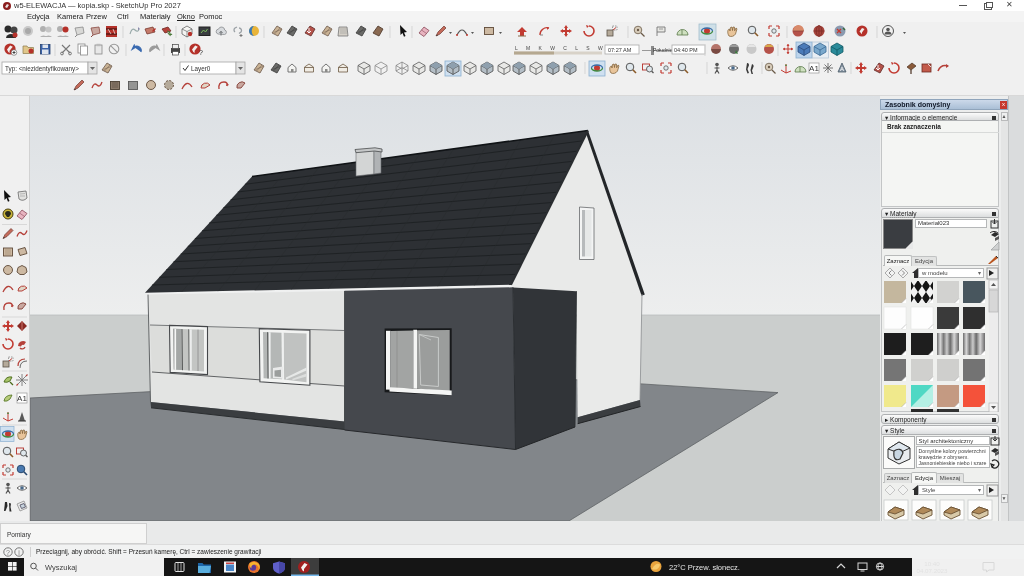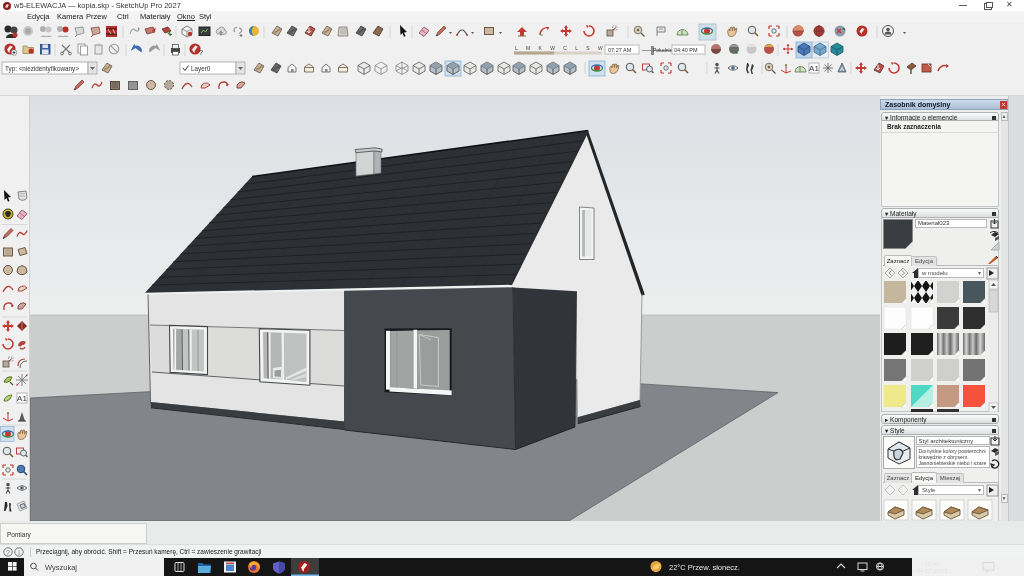--- a/index.html
+++ b/index.html
@@ -22,21 +22,21 @@
 </div>
 
 <div class="abs" style="left:0;top:11px;width:1024px;height:11px;background:#f4f4f4;font-size:7.5px;color:#1a1a1a;">
   <span class="abs" style="left:6px;top:1px;margin-top:24px;">Plik</span>
   <span class="abs" style="left:27px;top:1px;">Edycja</span>
   <span class="abs" style="left:57px;top:1px;">Kamera</span>
   <span class="abs" style="left:86px;top:1px;">Przew</span>
   <span class="abs" style="left:117px;top:1px;">Ctrl</span>
   <span class="abs" style="left:140px;top:1px;">Materiały</span>
   <span class="abs" style="left:177px;top:1px;text-decoration:underline;">Okno</span>
-  <span class="abs" style="left:199px;top:1px;">Styl</span>
+  <span class="abs" style="left:199px;top:1px;">Pomoc</span>
 </div>
 
 <div id="toolbars" class="abs" style="left:0;top:22px;width:1024px;height:74px;background:#f0f0f0;">
 <svg width="1024" height="74" viewBox="0 0 1024 74">
   <defs>
     <g id="cube">
             <path d="M0 3.5 L6 0 L12 3.5 L12 9 L6 12.5 L0 9 Z" fill="#e8e8e6" stroke="#5a5a5a" stroke-width="0.8"></path>
             <path d="M0 3.5 L6 7 L12 3.5 M6 7 L6 12.5" stroke="#5a5a5a" stroke-width="0.8" fill="none"></path>
           </g>
     <g id="cubeT">

